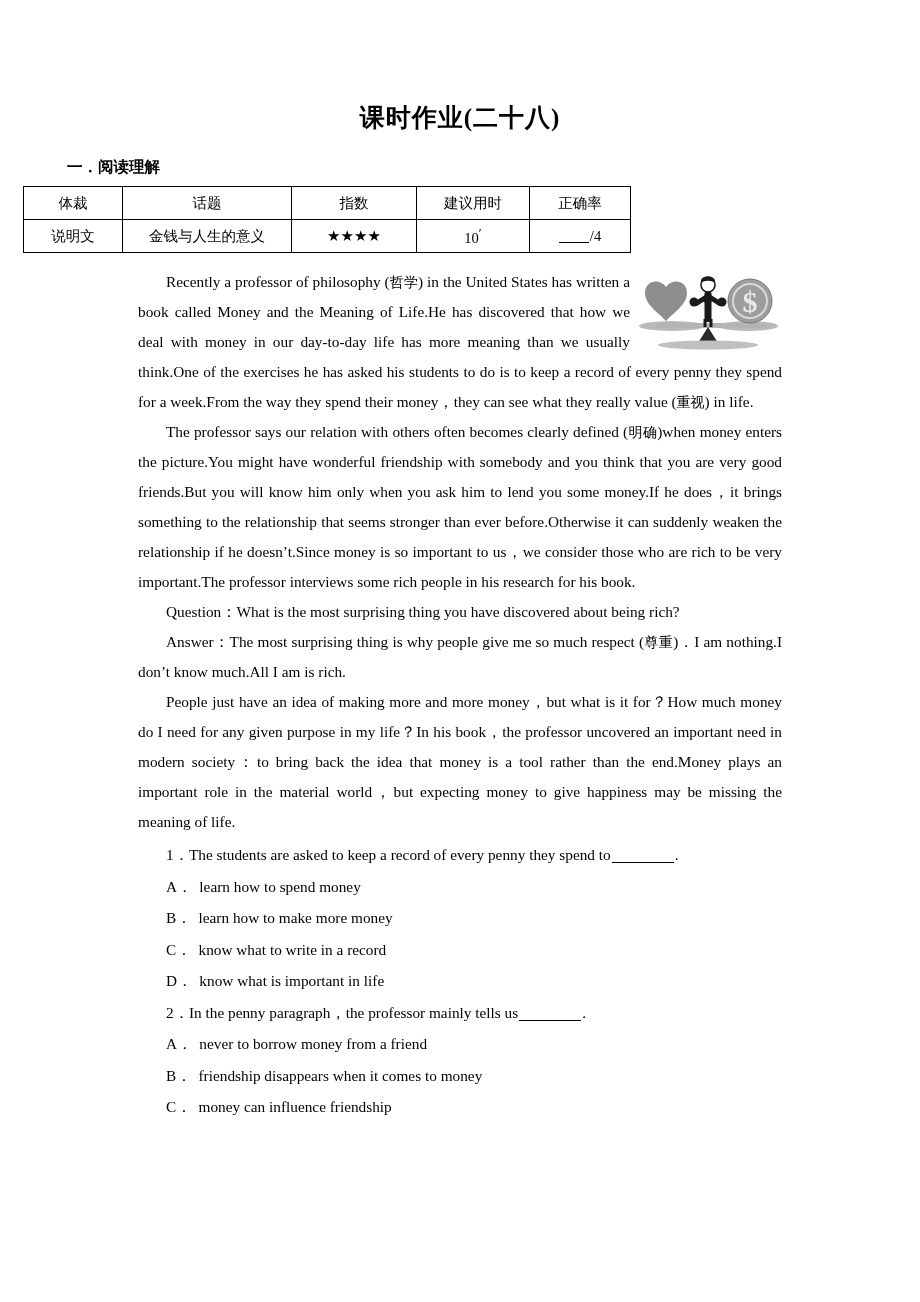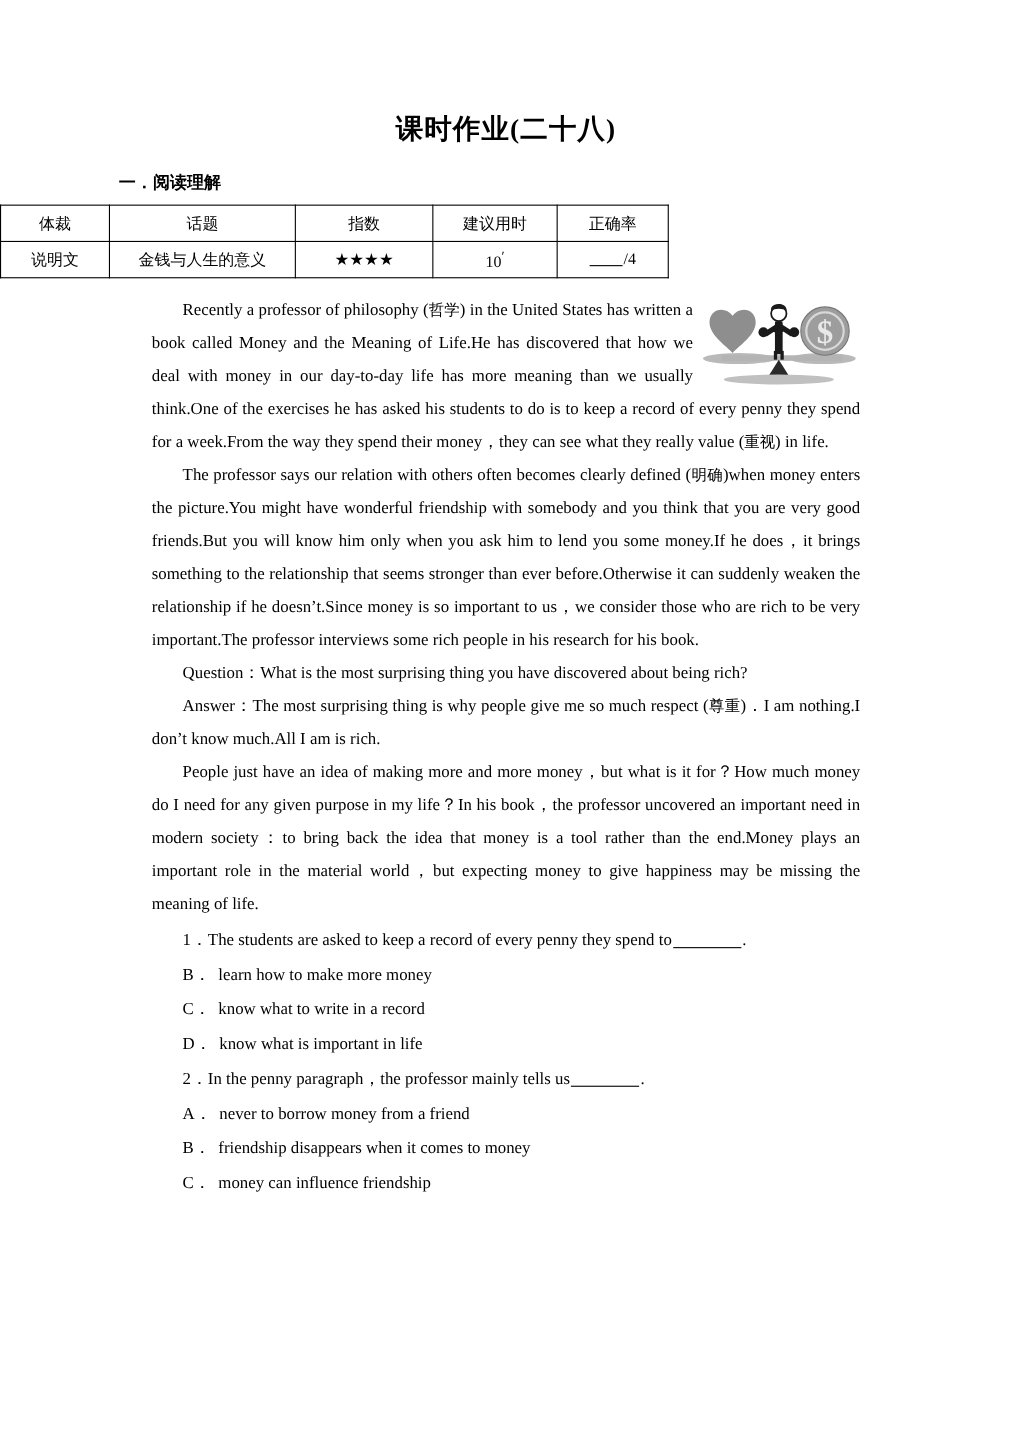--- a/index.html
+++ b/index.html
@@ -32,28 +32,29 @@
     margin: 0;
     padding-top: 103px;
     line-height: 1.2;
   }
 
   
   .section-heading {
     font-size: 15.5px;
     font-weight: bold;
     margin: 0;
-    padding-left: 108px;
+    padding-left: 67px;
     padding-top: 24px;
     line-height: 1.3;
   }
 
   
   .info-table-wrap {
     padding-top: 9px;
+    margin-left: 23px;
   }
   table.info-table {
     border-collapse: collapse;
     width: 592px;
     table-layout: fixed;
   }
   table.info-table td {
     border: 1px solid #000000;
     text-align: center;
     vertical-align: middle;
@@ -226,20 +227,23 @@
     <p class="para">People just have an idea of making more and more money，but what is it for？How much money do I need for any given purpose in my life？In his book，the professor uncovered an important need in modern society：to bring back the idea that money is a tool rather than the end.Money plays an important role in the material world，but expecting money to give happiness may be missing the meaning of life.</p>
   </div>
 
   <div class="q-area">
 
     <p class="qline">
       <span>1．</span><span>The students are asked to keep a record of every penny they spend to</span><span class="q-blank"></span><span>.</span>
     </p>
 
     <p class="optline">
+      <span class="opt-letter">A．</span><span>learn how to spend money</span>
+    </p>
+    <p class="optline">
       <span class="opt-letter">B．</span><span>learn how to make more money</span>
     </p>
     <p class="optline">
       <span class="opt-letter">C．</span><span>know what to write in a record</span>
     </p>
     <p class="optline">
       <span class="opt-letter">D．</span><span>know what is important in life</span>
     </p>
 
     <p class="qline">

